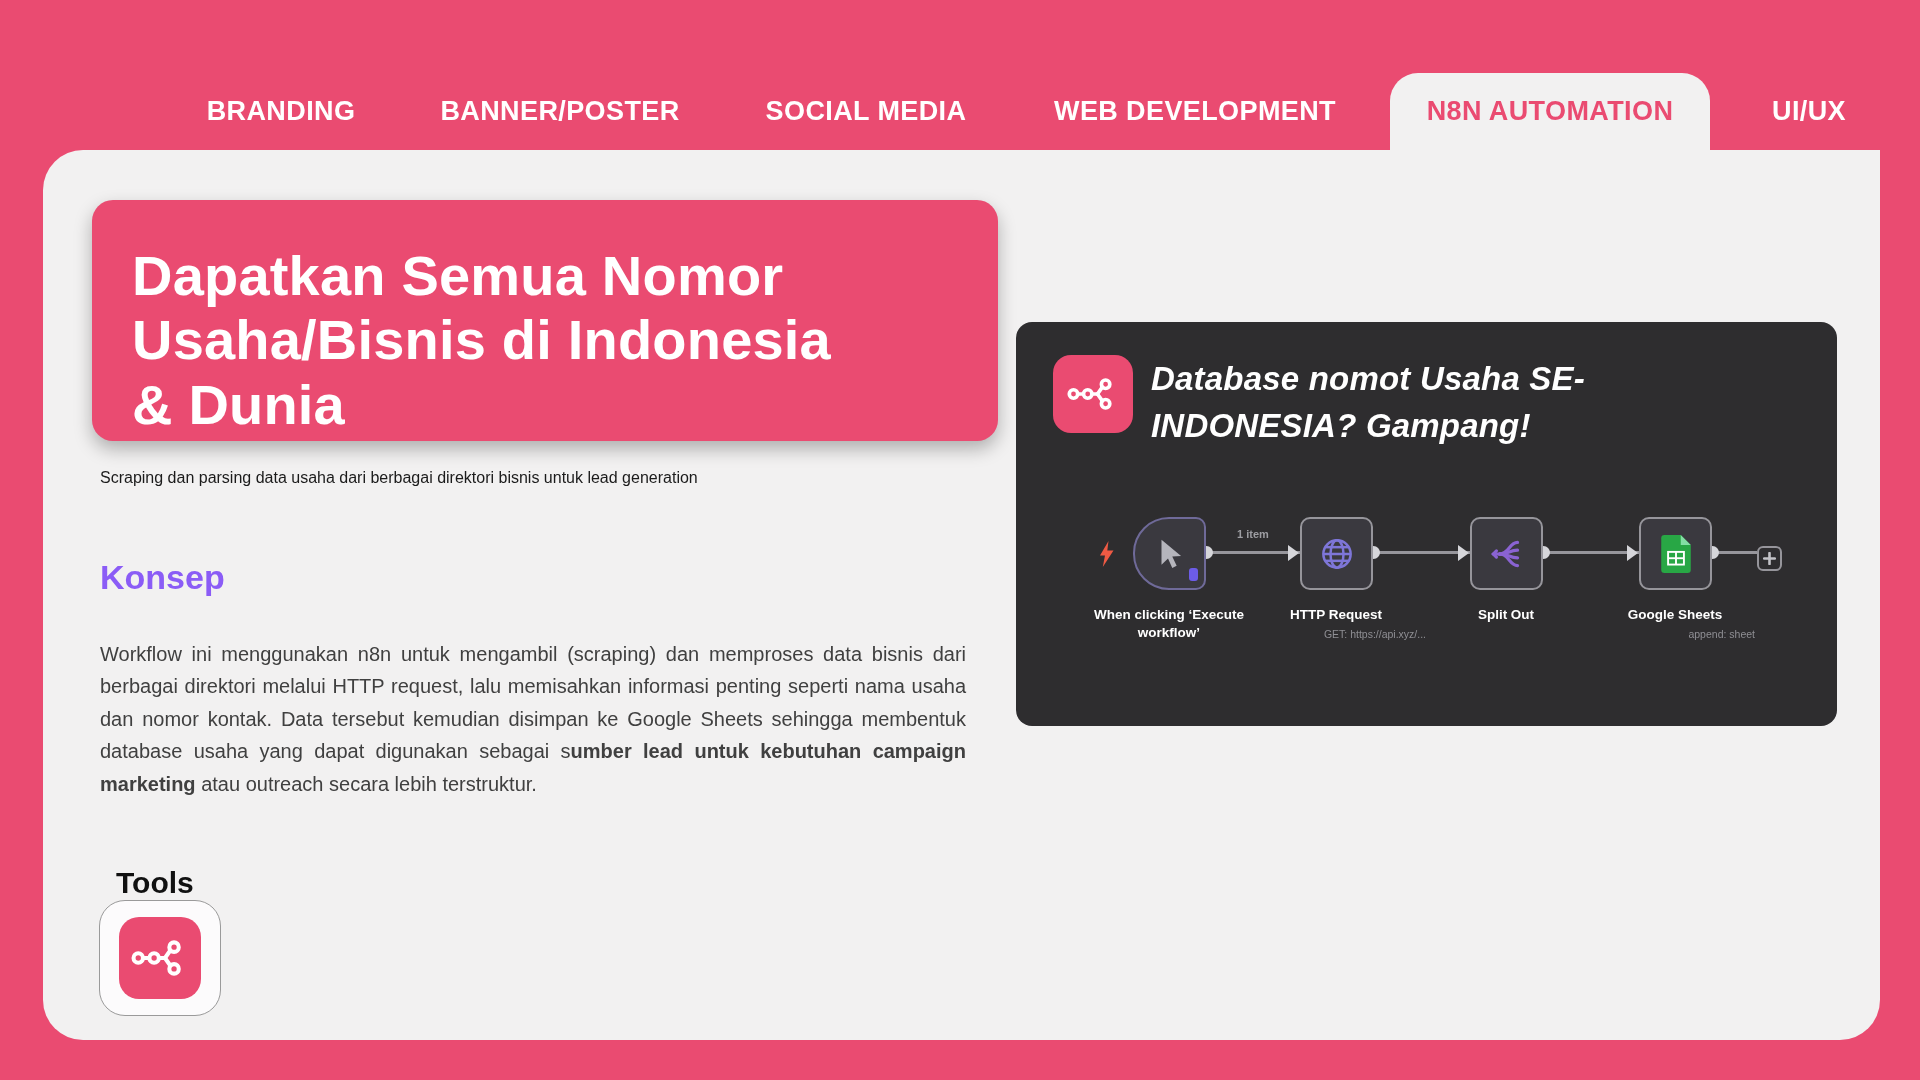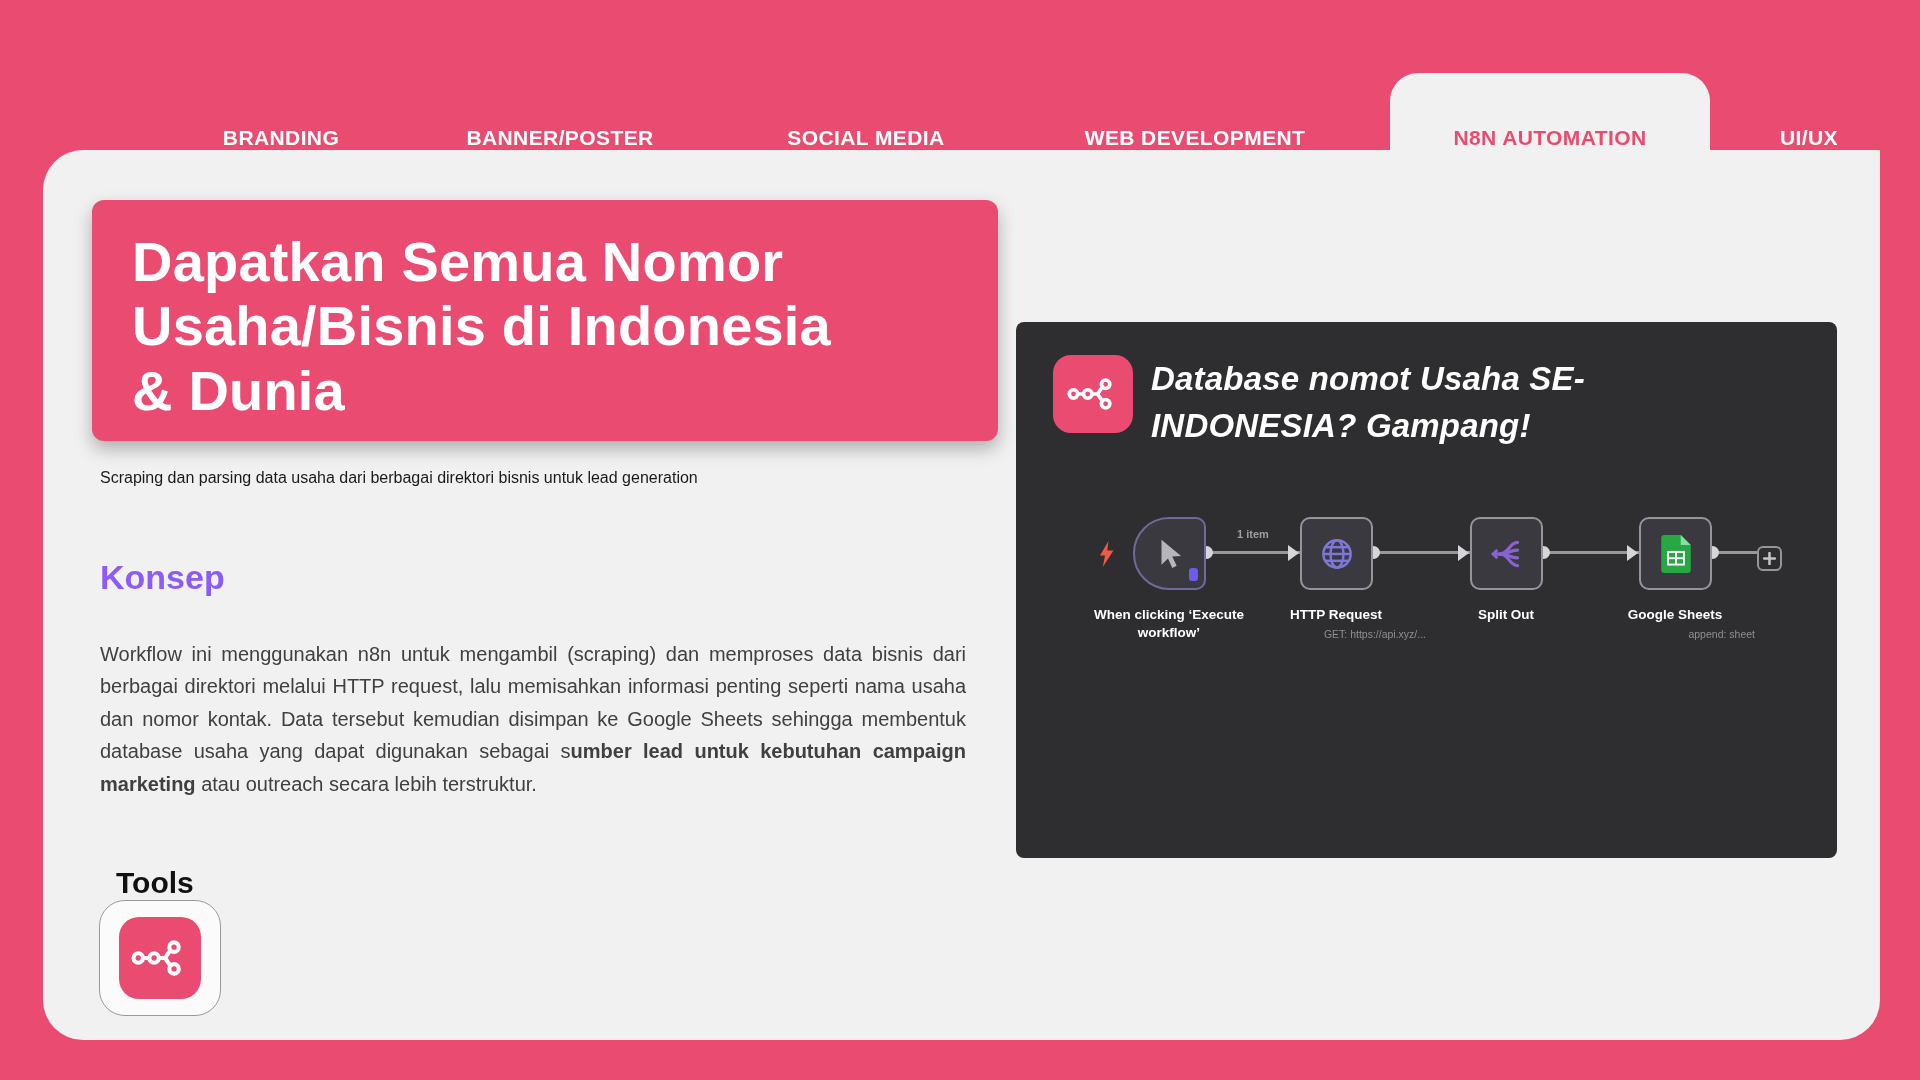--- a/index.html
+++ b/index.html
@@ -1,31 +1,31 @@
 <!DOCTYPE html>
 <html><head>
 <meta charset="utf-8">
 <style>
   * { margin:0; padding:0; box-sizing:border-box; }
   html,body { width:1920px; height:1080px; overflow:hidden; }
   body { background:#EA4B71; font-family:"Liberation Sans", sans-serif; position:relative; }
 
   
   .nav { position:absolute; left:0; top:0; width:1920px; height:150px; }
-  .tab { position:absolute; top:73px; height:77px; display:flex; align-items:flex-end; justify-content:center;
-         font-size:21px; font-weight:800; letter-spacing:.4px; color:#ffffff; cursor:pointer; white-space:nowrap; }
+  .tab { position:absolute; top:73px; height:77px; display:flex; align-items:center; justify-content:center;
+         font-size:27px; font-weight:800; letter-spacing:.4px; color:#ffffff; cursor:pointer; white-space:nowrap; }
   .tab.plain { transform:translateX(-50%); }
   .tab.active { background:#F2F1F1; color:#EA4B71; border-radius:28px 28px 0 0; }
 
   
   .panel { position:absolute; left:43px; top:150px; width:1837px; height:890px;
            background:#F2F1F1; border-radius:40px 0 40px 40px; }
 
   .hero { position:absolute; left:49px; top:50px; width:906px; height:241px;
-          background:#EA4B71; border-radius:12px; padding:30px 40px;
+          background:#EA4B71; border-radius:21px; padding:44px 40px;
           box-shadow:0 8px 18px rgba(0,0,0,.28); }
   .hero-line { display:block; color:#ffffff; font-size:56px; font-weight:800; line-height:1.15; letter-spacing:.2px; }
 
   .intro { position:absolute; left:57px; top:315px; width:866px;
            font-size:16px; line-height:1.6; color:#1b1b1b; text-align:justify; }
 
   .konsep-h { position:absolute; left:57px; top:408px; font-size:34px; font-weight:800; color:#8b5cf6; }
 
   .konsep-p { position:absolute; left:57px; top:488px; width:866px;
               font-size:20px; line-height:1.62; color:#404040; text-align:justify; }
@@ -33,22 +33,22 @@
 
   .tools-h { position:absolute; left:73px; top:716px; font-size:30px; font-weight:800; color:#111; }
   .tools-card { position:absolute; left:56px; top:750px; width:122px; height:116px;
                 background:#FCFBFC; border:1px solid #9a9a9a; border-radius:26px;
                 display:flex; align-items:center; justify-content:center; }
   .n8n-chip { width:82px; height:82px; background:#EA4B71; border-radius:20px;
               display:flex; align-items:center; justify-content:center; }
   .n8n-chip svg { width:58px; height:40px; }
 
   
-  .dark-card { position:absolute; left:973px; top:172px; width:821px; height:536px;
-               background:#2E2D2F; border-radius:8px; }
+  .dark-card { position:absolute; left:973px; top:172px; width:821px; height:404px;
+               background:#2E2D2F; border-radius:16px; }
   .card-chip { position:absolute; left:37px; top:33px; width:80px; height:78px;
                background:#EA4B71; border-radius:18px; display:flex; align-items:center; justify-content:center; }
   .card-chip svg { width:52px; height:36px; }
   .card-title { position:absolute; left:135px; top:34px; width:560px;
                 color:#fff; font-size:33px; font-weight:800; font-style:italic; line-height:1.42; letter-spacing:.2px; }
   .card-title span { display:block; }
 
   
   .wf-line { position:absolute; height:3px; background:#97969C; top:229px; }
   .wf-node { position:absolute; top:195px; width:73px; height:73px; background:#3A393F;

